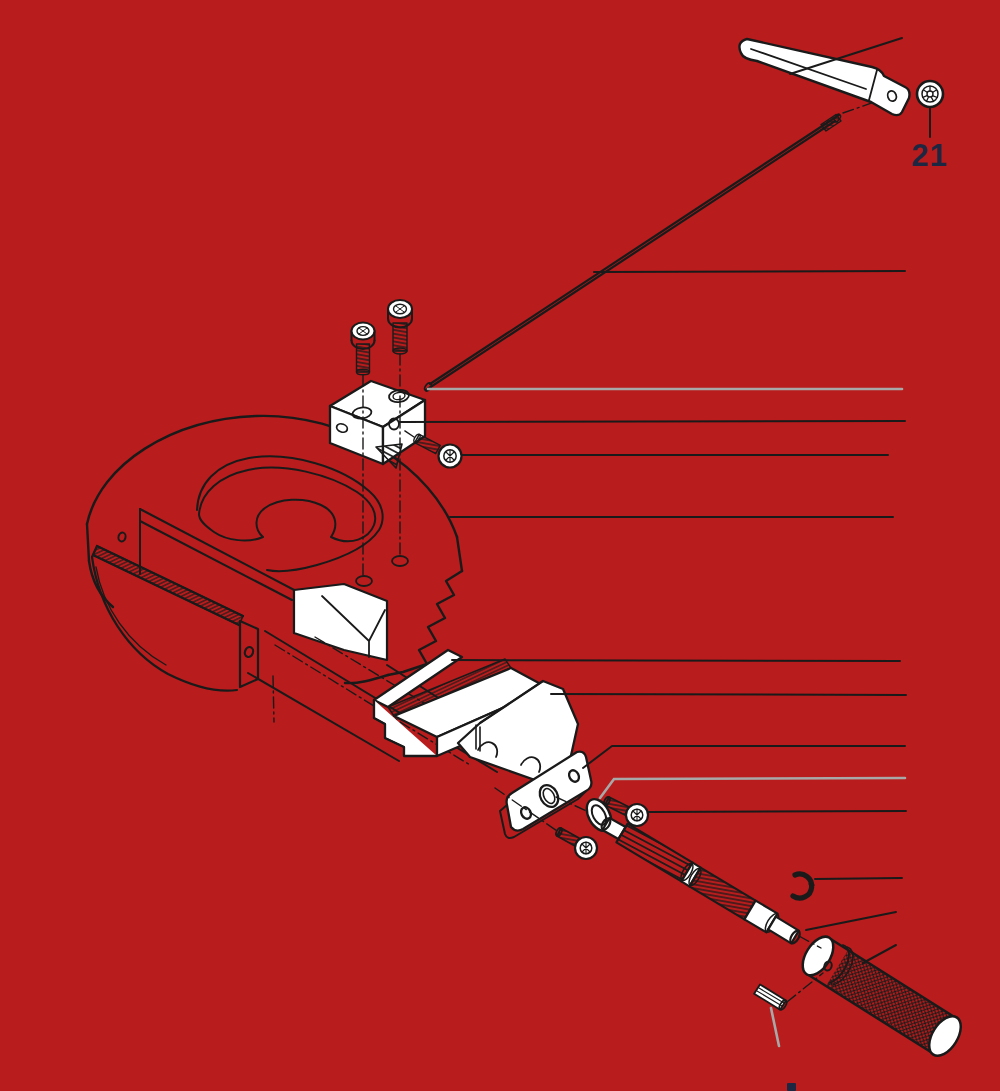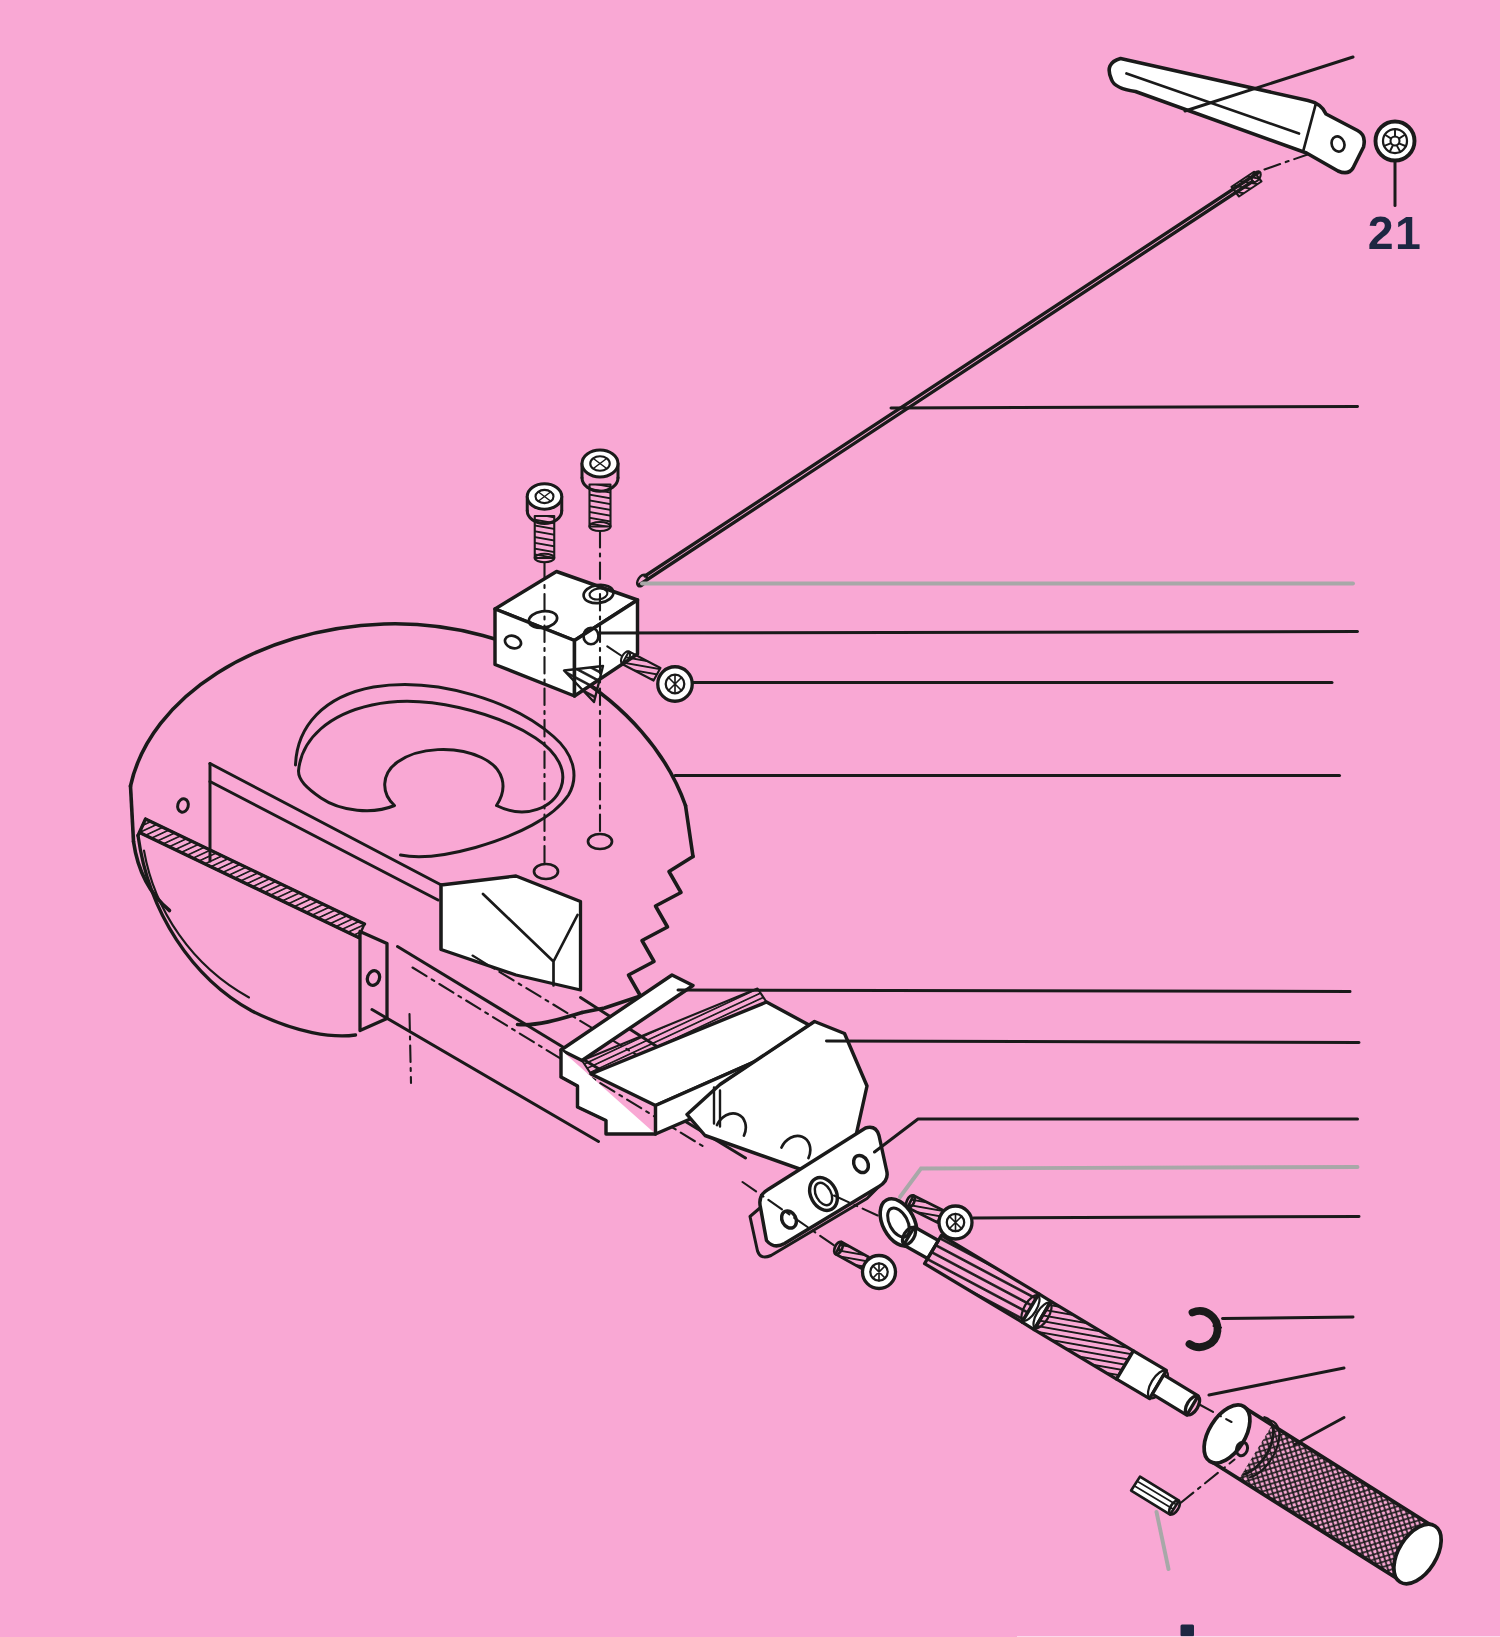--- a/index.html
+++ b/index.html
@@ -1,16 +1,16 @@
 <!DOCTYPE html>
 <html><head>
 <meta charset="utf-8">
 <style>
   html,body{margin:0;padding:0;background:#ffffff;}
-  .stage{position:relative;width:1000px;height:1091px;background:#f9a8d4;overflow:hidden;
+  .stage{position:relative;width:1000px;height:1091px;background:#b91c1c;overflow:hidden;
          font-family:"Liberation Sans",sans-serif;}
   .stage svg{position:absolute;left:0;top:0;}
   .callout-text{font-family:"Liberation Sans",sans-serif;font-weight:bold;font-size:31px;
                 text-anchor:middle;letter-spacing:1px;}
 </style>
 </head>
 <body>
 
 <div class="stage">
 <svg width="1000" height="1091" viewBox="0 0 1000 1091">

